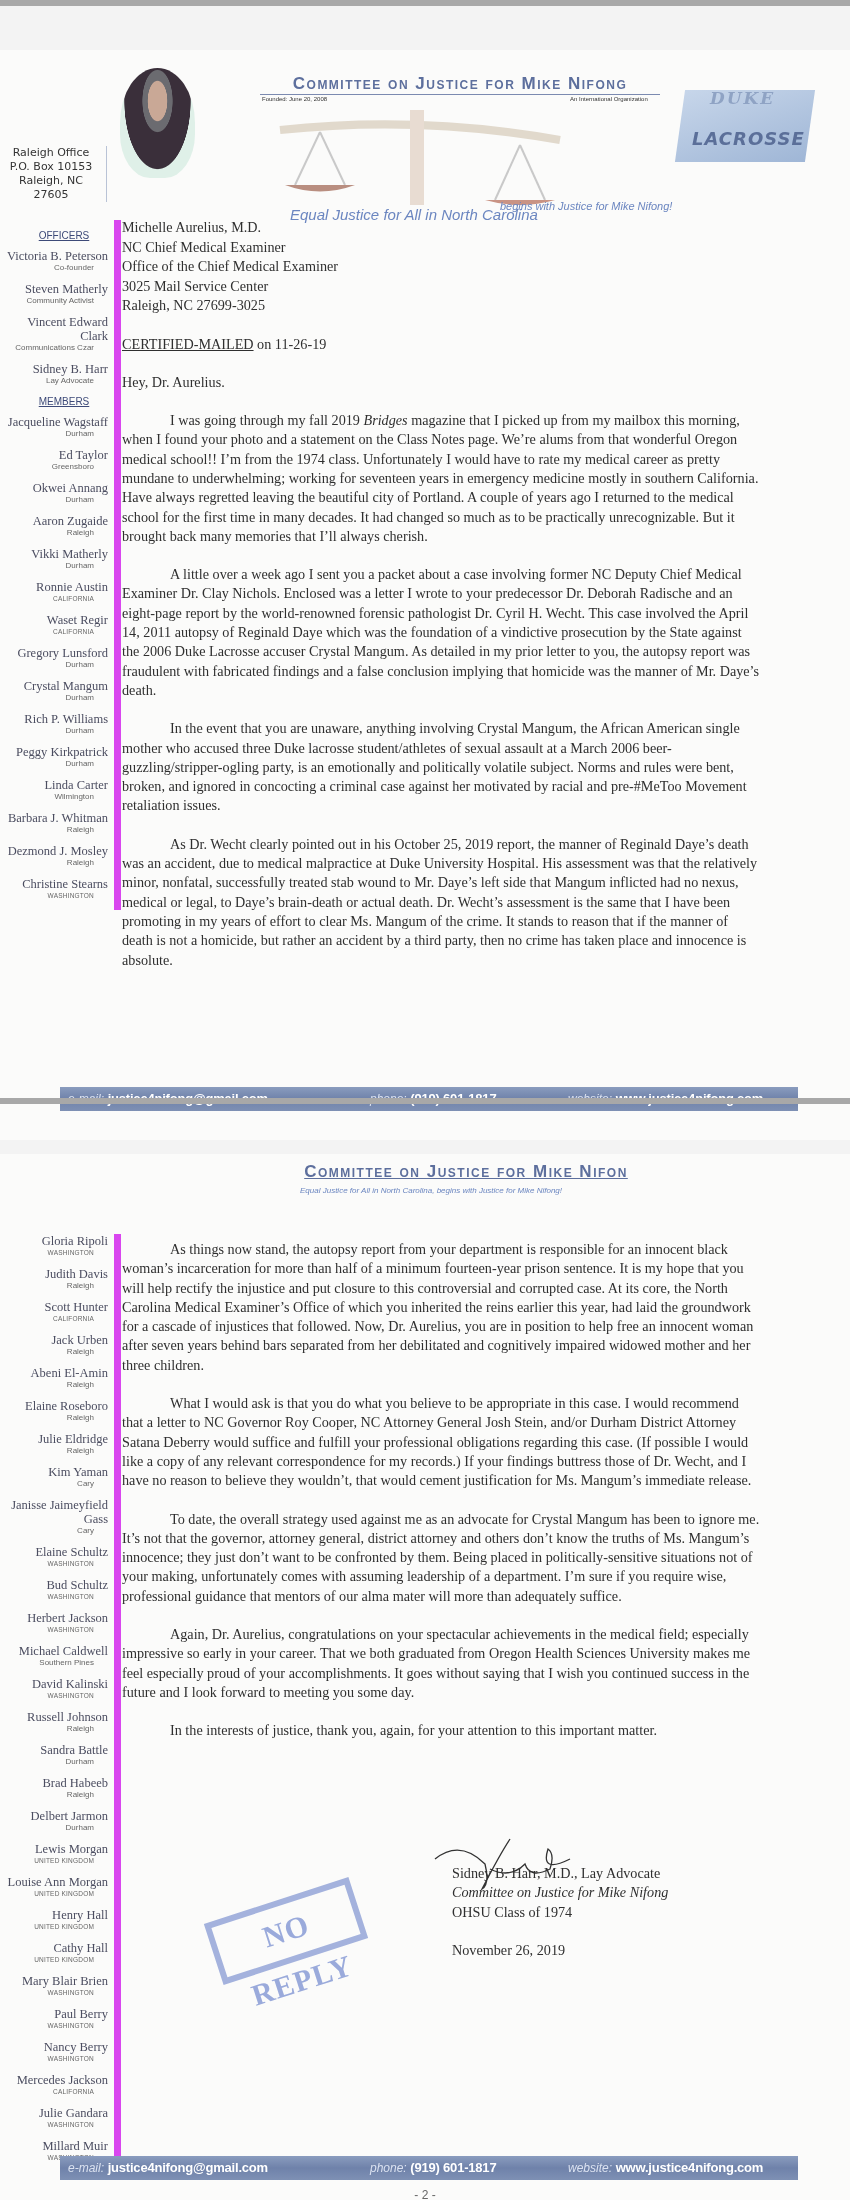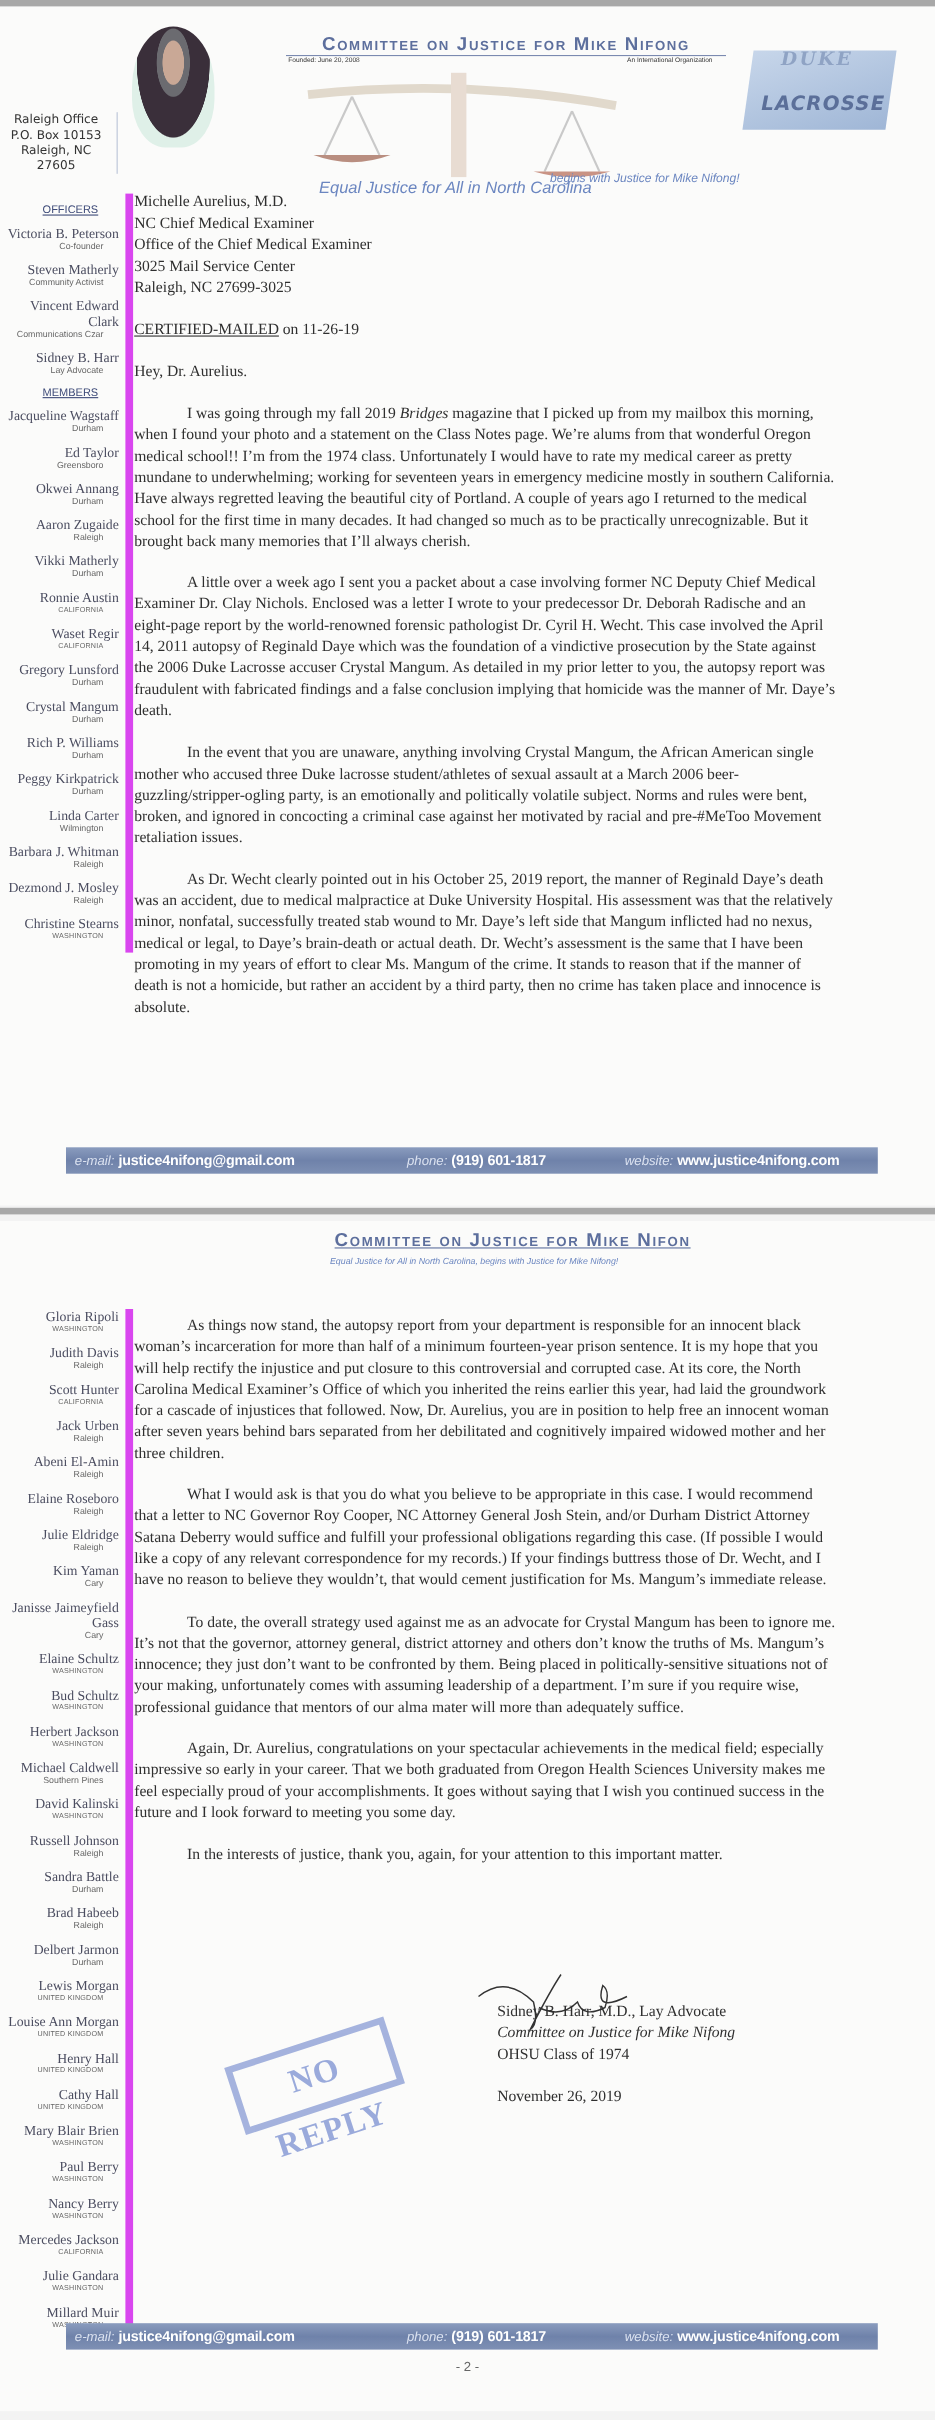--- a/index.html
+++ b/index.html
@@ -3,21 +3,21 @@
 <meta charset="utf-8">
 <style>
   html, body { margin: 0; padding: 0; }
   body {
     width: 850px; height: 2200px; position: relative; overflow: hidden;
     background: #f3f3f3;
     font-family: "Liberation Serif", serif;
     color: #2a2a2a;
   }
   .page {
-    position: absolute; left: 0; width: 850px; background: #fbfbfa;
+    position: absolute; left: 0; width: 850px; background: #fbfbfa; margin-top: 44px;
   }
   #page1 { top: 6px; height: 1090px; }
   #page2 { top: 1110px; height: 1082px; }
   .sep-bar { position: absolute; left: 0; width: 850px; height: 6px; background: #a8a8a8; }
 
   
   .sidebar {
     position: absolute; left: 0; width: 108px; text-align: right;
     border-right: 7px solid #d946ef; padding-right: 6px;
   }

